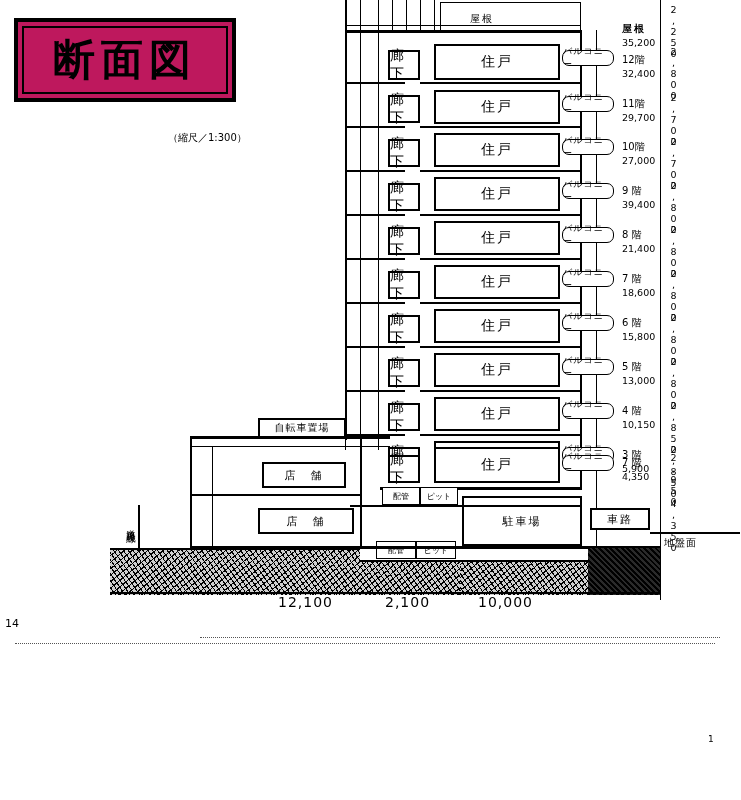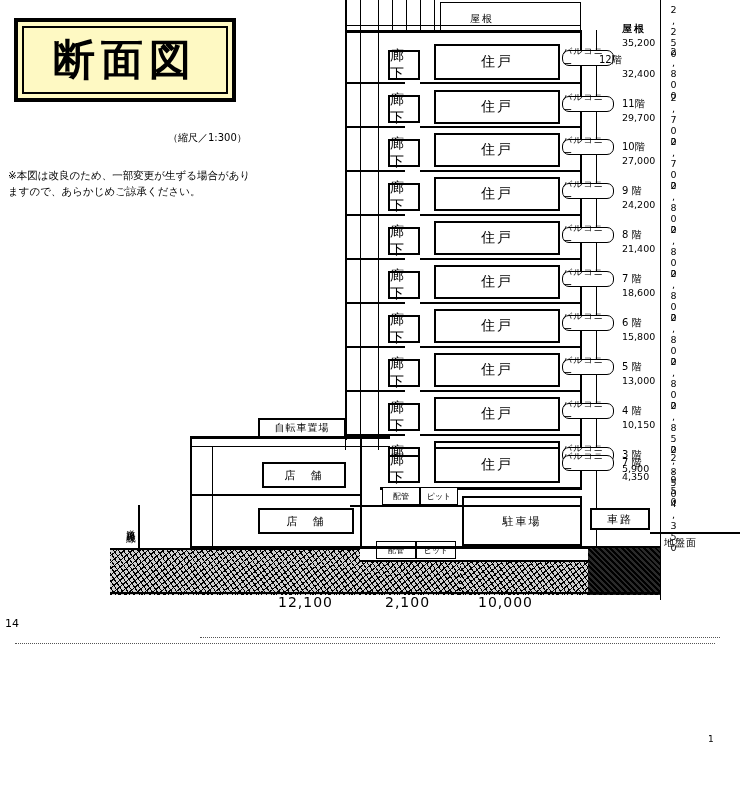--- a/index.html
+++ b/index.html
@@ -9,21 +9,21 @@
     font-family:"DejaVu Sans", sans-serif;
     color:#000;
     position:relative;
     overflow:hidden;
   }
   .page{position:absolute;left:0;top:0;width:741px;height:800px;}
 
   
   #title-box{
     position:absolute;left:14px;top:18px;width:222px;height:84px;
-    border:4px solid #000;background:#fef9c3;box-sizing:border-box;
+    border:4px solid #000;background:#be185d;box-sizing:border-box;
   }
   #title-box .inner{
     position:absolute;left:4px;top:4px;right:4px;bottom:4px;
     border:2px solid #000;box-sizing:border-box;
     display:flex;align-items:center;justify-content:center;
   }
   #title-text{
     font-family:"DejaVu Serif", serif;
     font-weight:bold;font-size:42px;letter-spacing:6px;line-height:1;
   }
@@ -98,21 +98,20 @@
 <body>
 
 <div class="page">
 
   <div id="title-box">
     <div class="inner">
       <span id="title-text">断面図</span>
     </div>
   </div>
   <div id="scale-note">（縮尺／1:300）</div>
-  <div id="disclaimer">※本図は改良のため、一部変更が生ずる場合がありますので、あらかじめご諒承ください。</div>
   <div id="page-number">14</div>
   <div id="footer-tick">1</div>
 
   <div id="drawing">
 
     <div class="ln vline" style="left:345px;top:0px;width:1px;height:450px;"></div>
     <div class="ln vline" style="left:360px;top:0px;width:1px;height:450px;"></div>
     <div class="ln vline" style="left:378px;top:0px;width:1px;height:450px;"></div>
     <div class="ln vline" style="left:392px;top:0px;width:1px;height:30px;"></div>
     <div class="ln vline" style="left:406px;top:0px;width:1px;height:30px;"></div>
@@ -128,21 +127,21 @@
 
     <div class="ln vline" style="left:580px;top:30px;width:2px;height:460px;"></div>
     <div class="ln vline" style="left:345px;top:0px;width:2px;height:440px;"></div>
 
     <div class="ln vline" style="left:660px;top:0px;width:1px;height:600px;"></div>
     <div class="ln vline" style="left:596px;top:30px;width:1px;height:520px;"></div>
 
     <div class="room dw" style="left:388px;top:50px;width:32px;height:30px;">廊下</div>
     <div class="room dw" style="left:434px;top:44px;width:126px;height:36px;">住戸</div>
     <div class="room small" style="left:562px;top:50px;width:52px;height:16px;border:1px solid #000;">バルコニー</div>
-    <div class="floorlabel" style="left:599px;top:53px;">12階</div>
+    <div class="floorlabel" style="left:622px;top:53px;">12階</div>
     <div class="dimlabel" style="left:622px;top:68px;">32,400</div>
     <div class="rightdim" style="left:668px;top:46px;">2,800</div>
     <div class="rightdim" style="left:668px;top:4px;">2,250</div>
 
     <div class="floorlabel" style="left:622px;top:22px;letter-spacing:2px;font-weight:bold;">屋根</div>
     <div class="dimlabel" style="left:622px;top:37px;">35,200</div>
 
     <div class="room dw" style="left:388px;top:95px;width:32px;height:28px;">廊下</div>
     <div class="room dw" style="left:434px;top:90px;width:126px;height:34px;">住戸</div>
     <div class="room small" style="left:562px;top:96px;width:52px;height:16px;border:1px solid #000;">バルコニー</div>
@@ -154,21 +153,21 @@
     <div class="room dw" style="left:434px;top:133px;width:126px;height:34px;">住戸</div>
     <div class="room small" style="left:562px;top:139px;width:52px;height:16px;border:1px solid #000;">バルコニー</div>
     <div class="floorlabel" style="left:622px;top:140px;">10階</div>
     <div class="dimlabel" style="left:622px;top:155px;">27,000</div>
     <div class="rightdim" style="left:668px;top:136px;">2,700</div>
 
     <div class="room dw" style="left:388px;top:183px;width:32px;height:28px;">廊下</div>
     <div class="room dw" style="left:434px;top:177px;width:126px;height:34px;">住戸</div>
     <div class="room small" style="left:562px;top:183px;width:52px;height:16px;border:1px solid #000;">バルコニー</div>
     <div class="floorlabel" style="left:622px;top:184px;">9 階</div>
-    <div class="dimlabel" style="left:622px;top:199px;">24,200</div>
+    <div class="dimlabel" style="left:622px;top:199px;">39,400</div>
     <div class="rightdim" style="left:668px;top:180px;">2,800</div>
 
     <div class="room dw" style="left:388px;top:227px;width:32px;height:28px;">廊下</div>
     <div class="room dw" style="left:434px;top:221px;width:126px;height:34px;">住戸</div>
     <div class="room small" style="left:562px;top:227px;width:52px;height:16px;border:1px solid #000;">バルコニー</div>
     <div class="floorlabel" style="left:622px;top:228px;">8 階</div>
     <div class="dimlabel" style="left:622px;top:243px;">21,400</div>
     <div class="rightdim" style="left:668px;top:224px;">2,800</div>
 
     <div class="room dw" style="left:388px;top:271px;width:32px;height:28px;">廊下</div>

